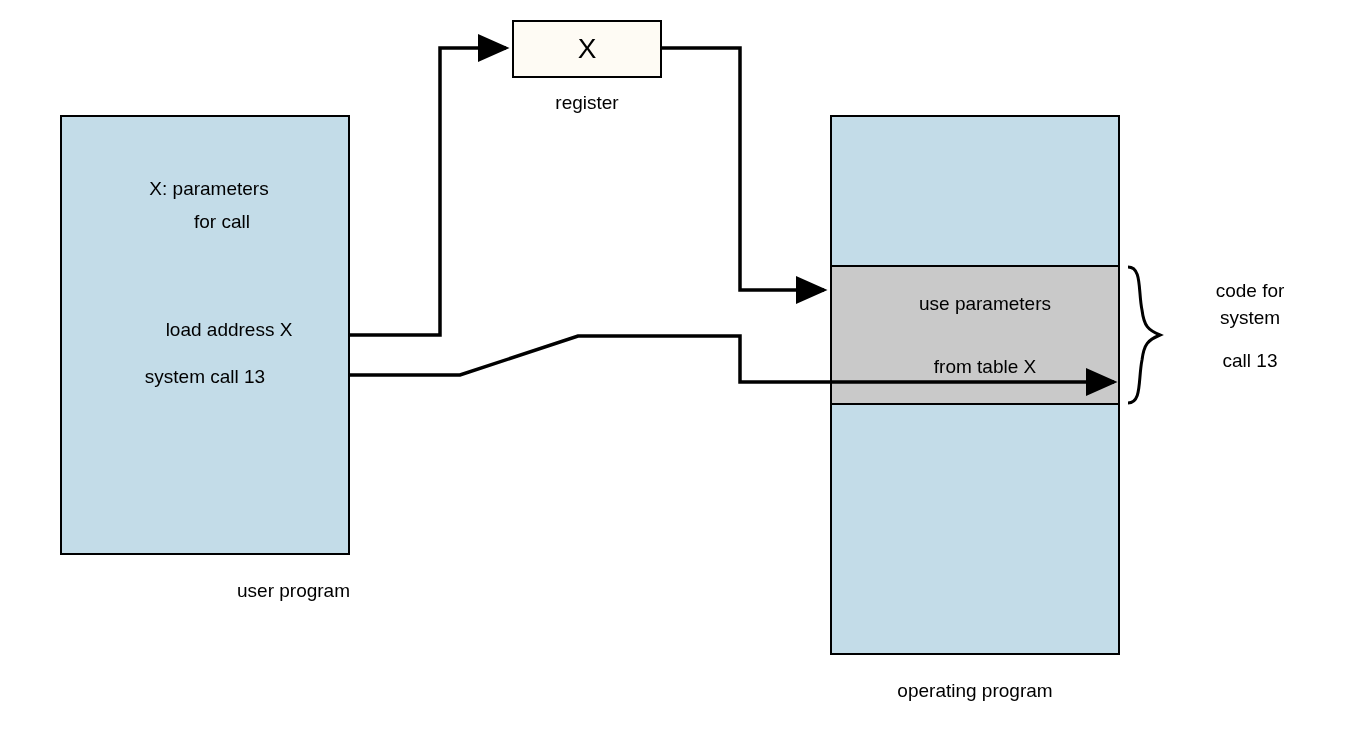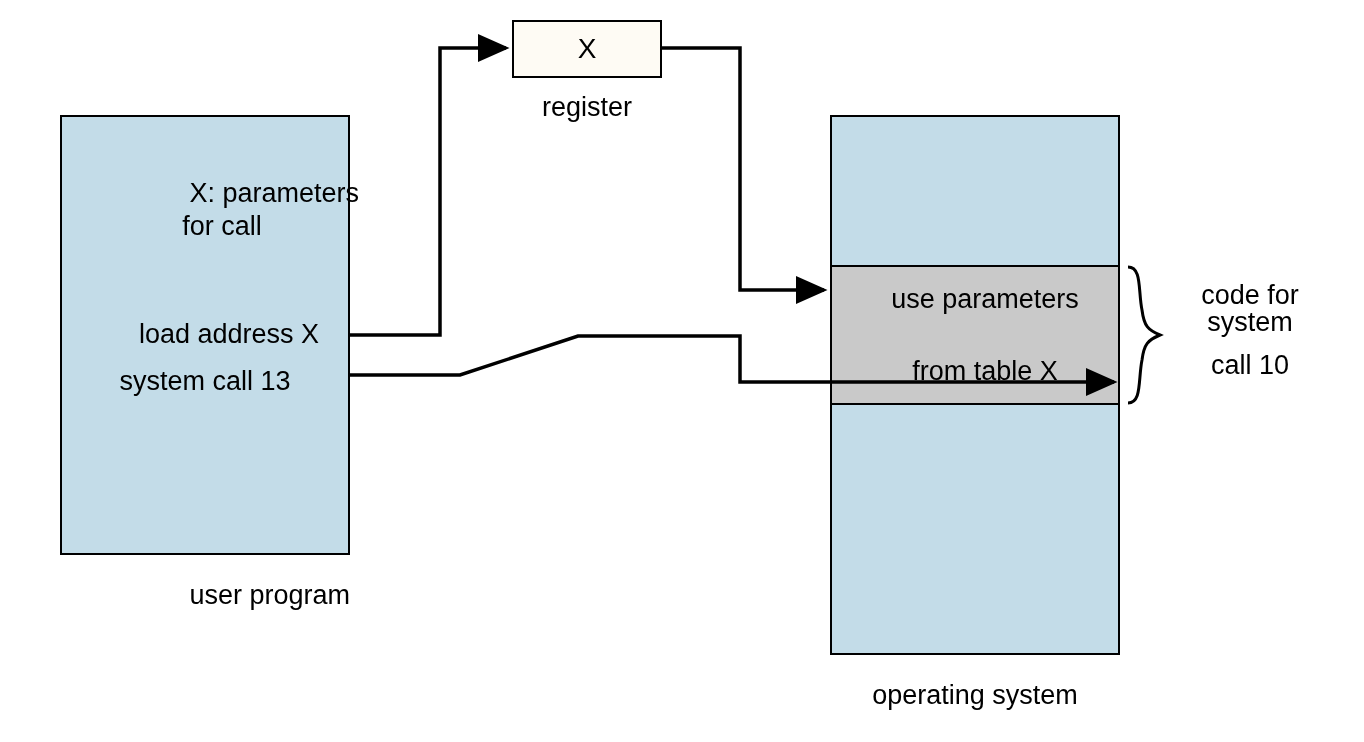--- a/index.html
+++ b/index.html
@@ -59,65 +59,65 @@
       border-top: 2px solid #000;
       border-bottom: 2px solid #000;
       display: flex;
       flex-direction: column;
       align-items: center;
       justify-content: center;
       padding-left: 20px;
     }
     .label {
       position: absolute;
-      font-size: 27px;
+      font-size: 19px;
       color: #000;
       text-align: center;
     }
     .arrow-svg {
       position: absolute;
       top: 0;
       left: 0;
       width: 1364px;
       height: 742px;
       pointer-events: none;
     }
   </style>
 </head>
 <body>
 
 <div class="diagram-container">
 
   <div class="box user-program-box"></div>
 
-  <div class="label" style="left:45px; top:178px; width:314px;text-align:right;">X: parameters</div>
+  <div class="label" style="left:52px; top:178px; width:314px;">X: parameters</div>
   <div class="label" style="left:60px; top:211px; width:290px;padding-left:34px;">for call</div>
   <div class="label" style="left:60px; top:319px; width:338px;">load address X</div>
   <div class="label" style="left:60px; top:366px; width:290px;">system call 13</div>
 
   <div class="label" style="left:60px; top:580px; width:290px;text-align:right;">user program</div>
 
   <div class="box register-box">
     <span class="label" style="position:static; font-size:28px;">X</span>
   </div>
 
   <div class="label" style="left:512px; top:92px; width:150px;">register</div>
 
   <div class="box os-box"></div>
 
   <div class="os-segment">
     <span class="label" style="position:static;">use parameters</span>
     <span class="label" style="position:static;margin-top:41px;">from table X</span>
   </div>
 
-  <div class="label" style="left:830px; top:680px; width:290px;">operating system</div>
+  <div class="label" style="left:830px; top:680px; width:290px;">operating program</div>
 
   <div class="label" style="left:1170px; top:280px; width:160px;">code for</div>
   <div class="label" style="left:1170px; top:307px; width:160px;">system</div>
-  <div class="label" style="left:1170px; top:350px; width:160px;">call 10</div>
+  <div class="label" style="left:1170px; top:350px; width:160px;">call 13</div>
 
   <svg class="arrow-svg">
     <defs>
       <marker id="arrowhead" markerWidth="9" markerHeight="8" refX="8" refY="4" orient="auto">
         <polygon points="0 0, 9 4, 0 8" fill="#000"></polygon>
       </marker>
     </defs>
 
     <path d="M 350 335 L 440 335 L 440 48 L 506 48" stroke="#000" stroke-width="3.5" fill="none" marker-end="url(#arrowhead)"></path>
 

